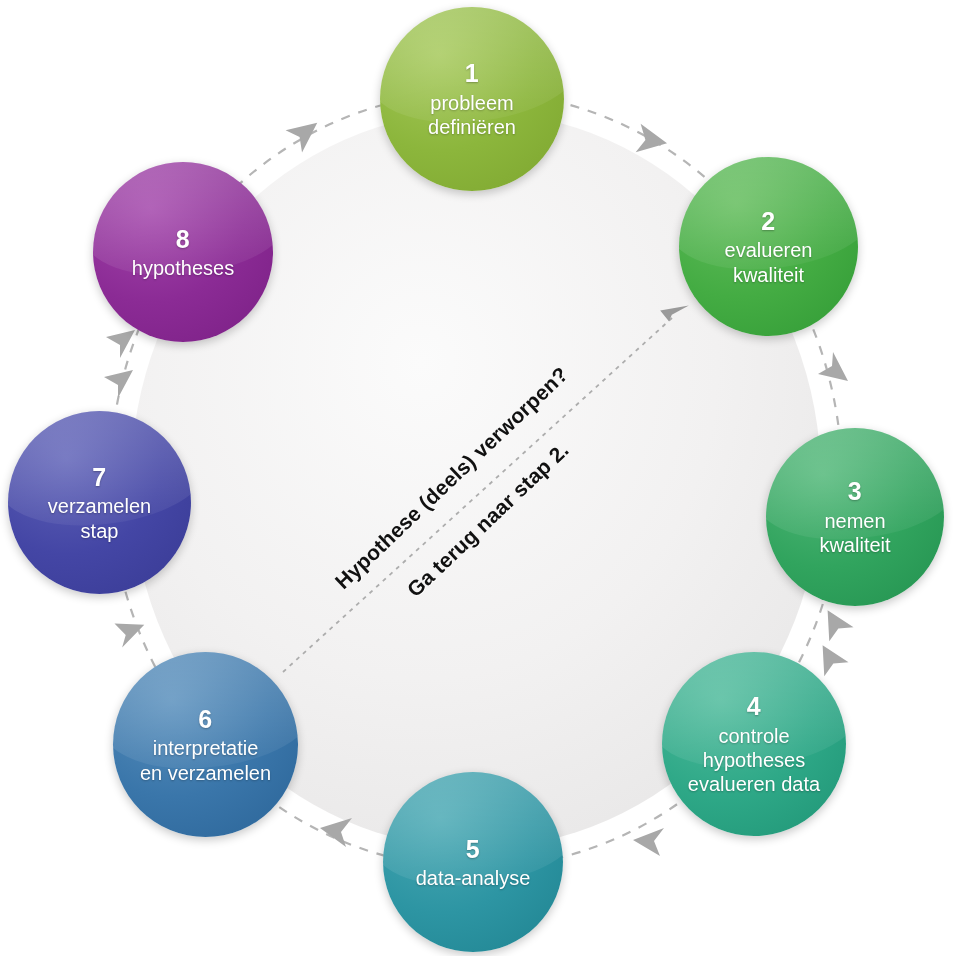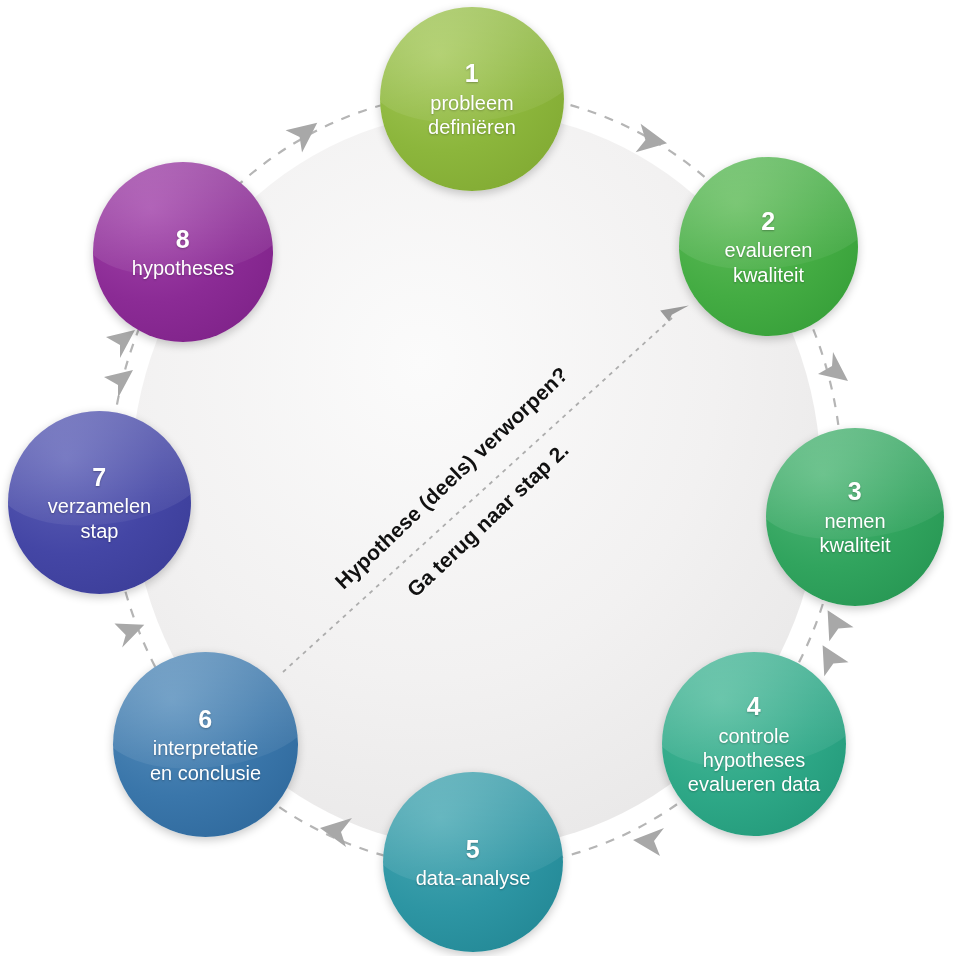--- a/index.html
+++ b/index.html
@@ -184,21 +184,21 @@
       <span class="num">5</span>
       <span class="lbl">data-analyse</span>
     </span>
   </div>
 
   <div class="node" id="node-6" style="background: radial-gradient(circle at 32% 26%, #5a90bd 0%, #3a76aa 52%, #2b6497 100%);">
     <span class="sheen"></span>
     <span class="inner">
       <span class="num">6</span>
       <span class="lbl">interpretatie</span>
-      <span class="lbl">en conclusie</span>
+      <span class="lbl">en verzamelen</span>
     </span>
   </div>
 
   <div class="node" id="node-7" style="background: radial-gradient(circle at 32% 26%, #6063b8 0%, #4446a5 52%, #383a93 100%);">
     <span class="sheen"></span>
     <span class="inner">
       <span class="num">7</span>
       <span class="lbl">verzamelen</span>
       <span class="lbl">stap</span>
     </span>

